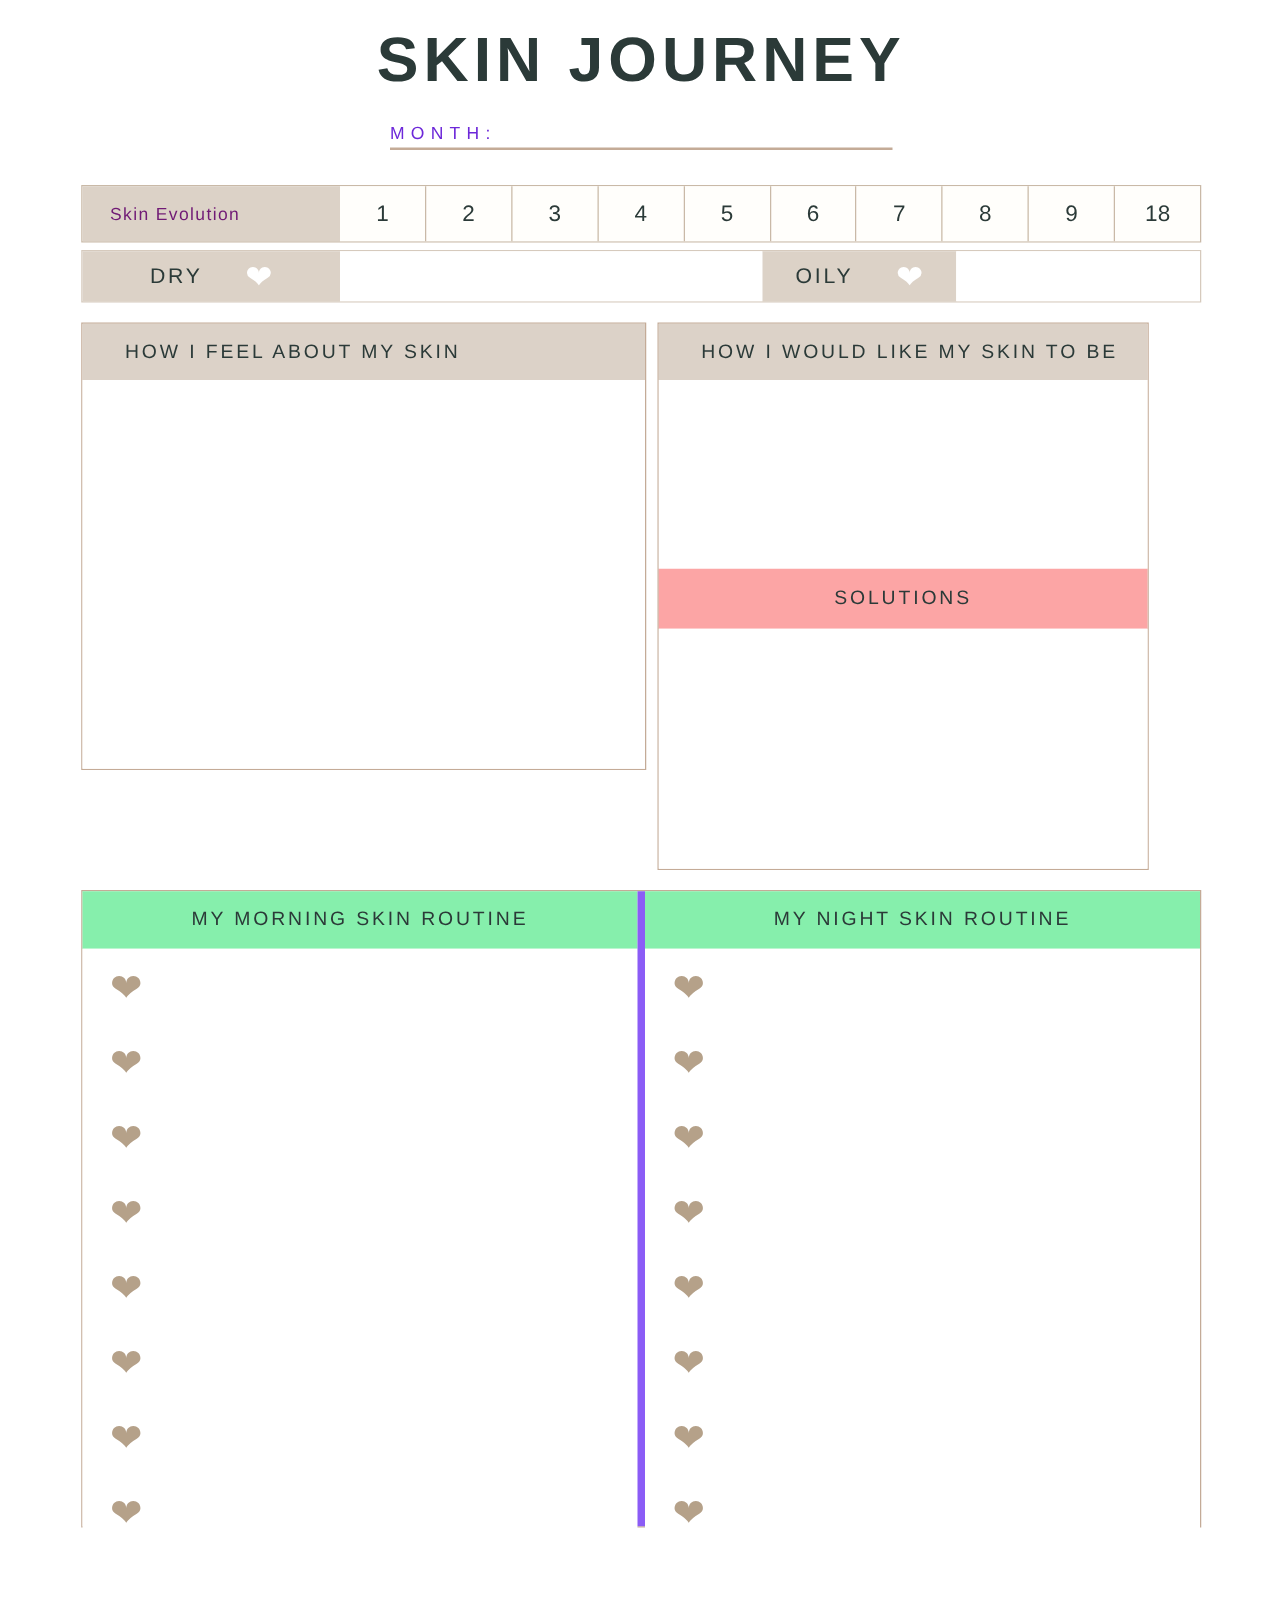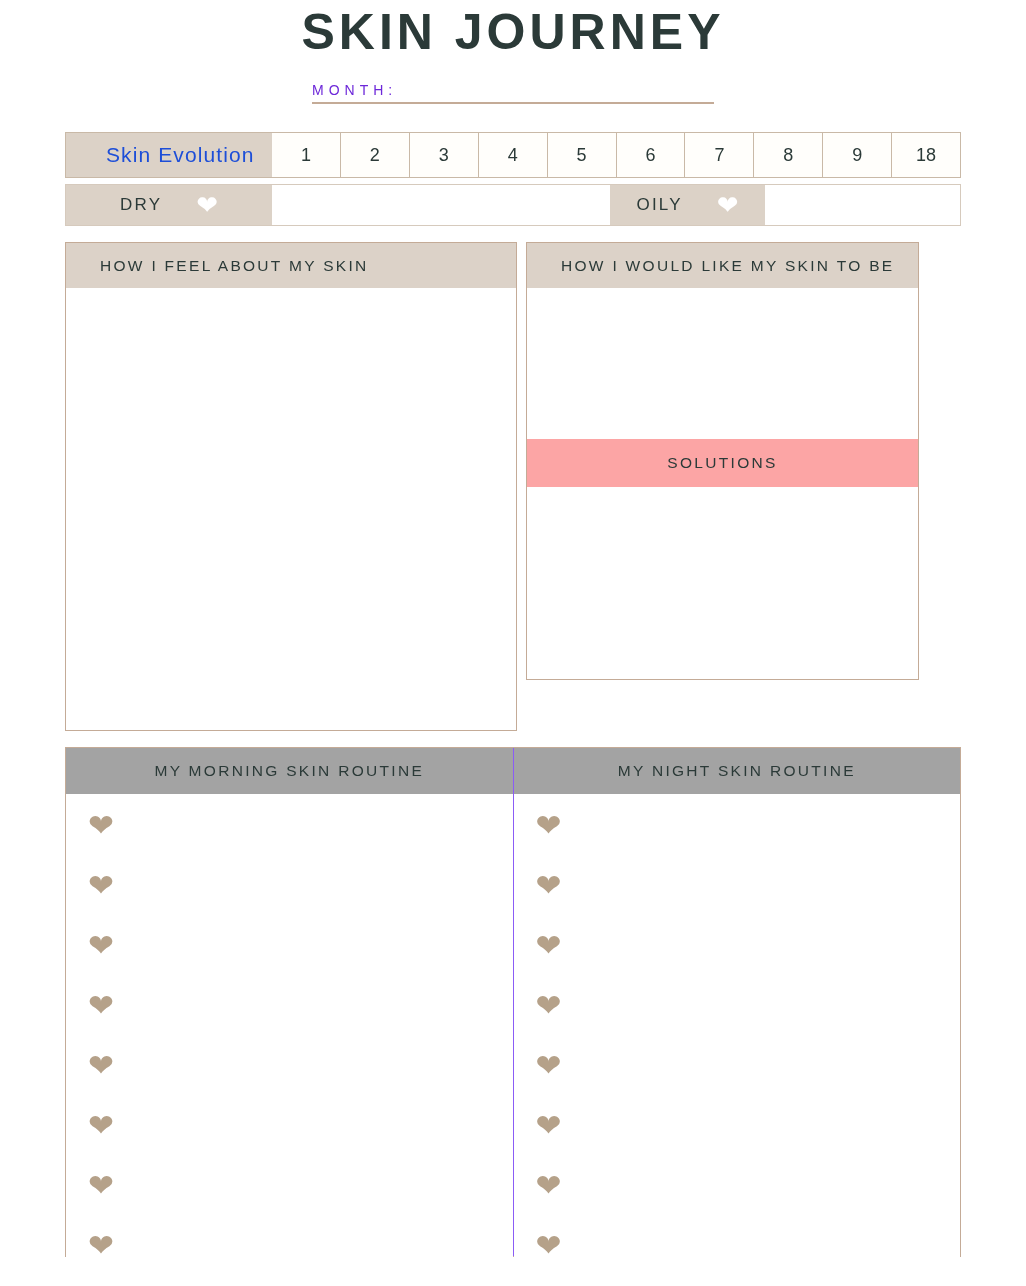--- a/index.html
+++ b/index.html
@@ -17,21 +17,21 @@
   }
 
   
   .page-title {
     text-align: center;
     font-size: 50px;
     font-weight: 700;
     letter-spacing: 4px;
     color: #2b3a38;
     margin: 0;
-    padding-top: 2px;
+    padding-top: 18px;
     line-height: 60px;
   }
 
   
   .month-row {
     display: flex;
     justify-content: center;
     margin-top: 20px;
   }
   .month-field {
@@ -66,25 +66,25 @@
     display: flex;
     border: 1px solid #c9b9a7;
     height: 46px;
     box-sizing: border-box;
   }
   .evolution-label {
     width: 206px;
     background: #dcd2c7;
     display: flex;
     align-items: center;
-    padding-left: 40px;
-    box-sizing: border-box;
-    font-size: 21px;
+    padding-left: 22px;
+    box-sizing: border-box;
+    font-size: 14px;
     letter-spacing: 1.1px;
-    color: #1d4ed8;
+    color: #701a75;
   }
   .evolution-cells {
     flex: 1;
     display: flex;
     background: #fffefb;
   }
   .evo-cell {
     flex: 1;
     display: flex;
     align-items: center;
@@ -136,21 +136,21 @@
     gap: 9px;
     margin-top: 16px;
   }
   .panel {
     border: 1px solid #c4ab97;
     box-sizing: border-box;
     background: #ffffff;
     display: flex;
     flex-direction: column;
   }
-  .panel.left  { width: 452px; height: 489px; }
+  .panel.left  { width: 452px; height: 358px; }
   .panel.right { width: 393px; height: 438px; }
 
   .panel-head {
     background: #dcd2c8;
     height: 45px;
     display: flex;
     align-items: center;
     box-sizing: border-box;
     font-size: 15.5px;
     letter-spacing: 2.3px;
@@ -181,24 +181,24 @@
     border: 1px solid #c4ab97;
     box-sizing: border-box;
     height: 510px;
   }
   .routine-col {
     flex: 1;
     display: flex;
     flex-direction: column;
     box-sizing: border-box;
   }
-  .routine-col.night { border-left: 1px solid #8b5cf6; }
+  .routine-col.night { border-left: 6px solid #8b5cf6; }
 
   .routine-head {
-    background: #a3a3a3;
+    background: #86efac;
     height: 46px;
     display: flex;
     align-items: center;
     justify-content: center;
     font-size: 15.5px;
     letter-spacing: 2.3px;
     color: #2b3a38;
     flex: 0 0 46px;
   }
   .routine-list {

